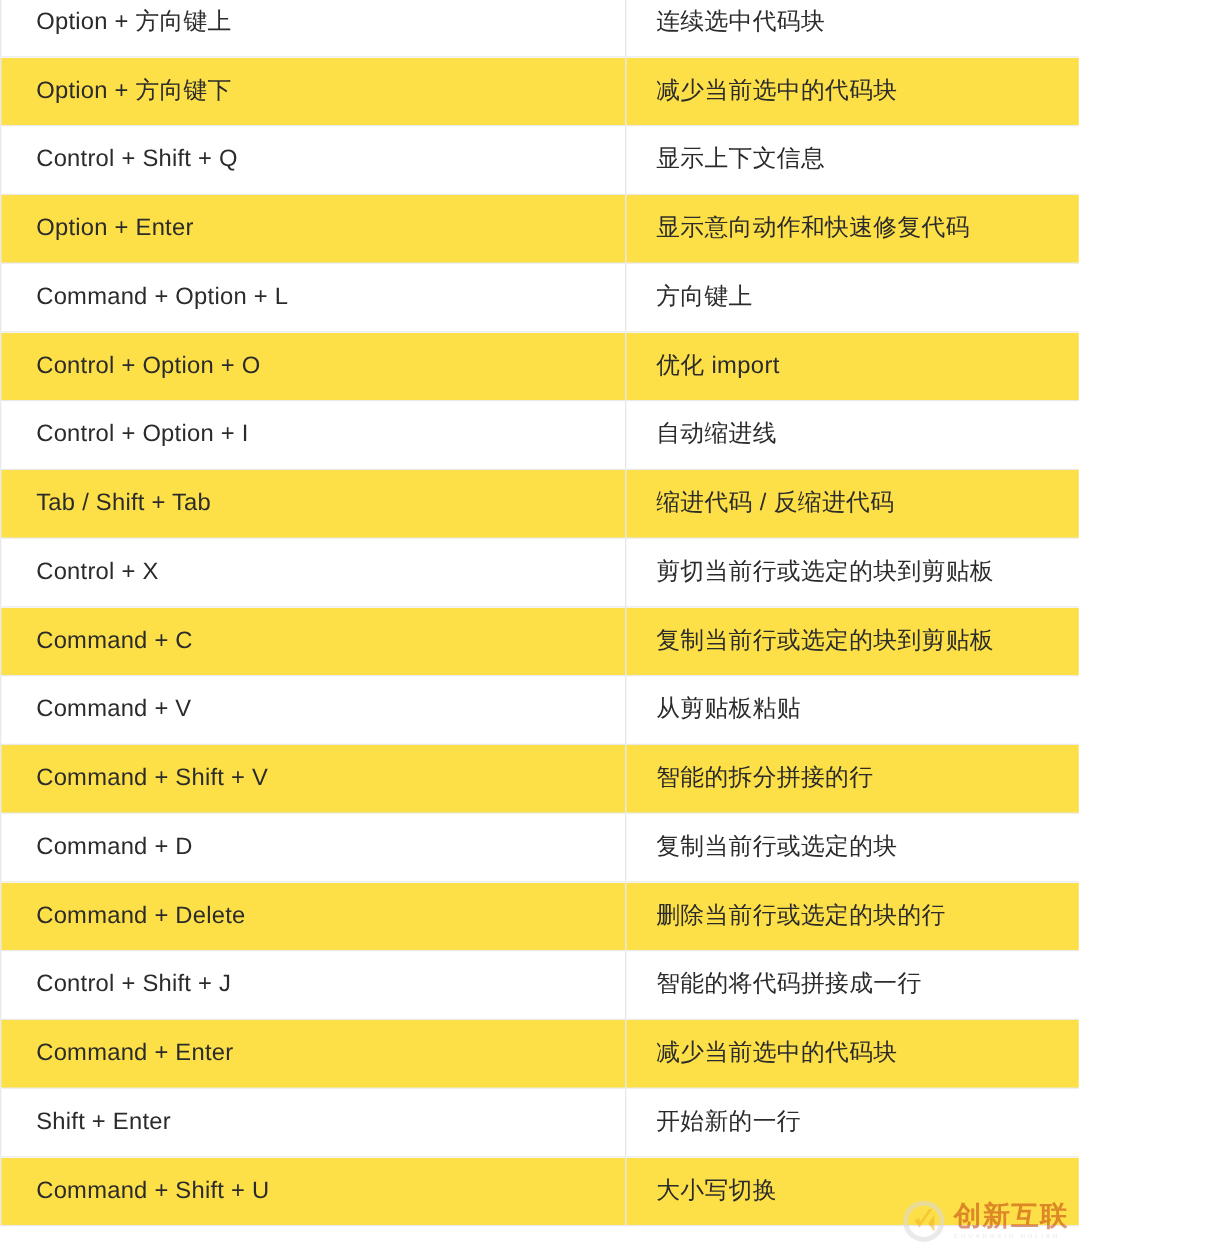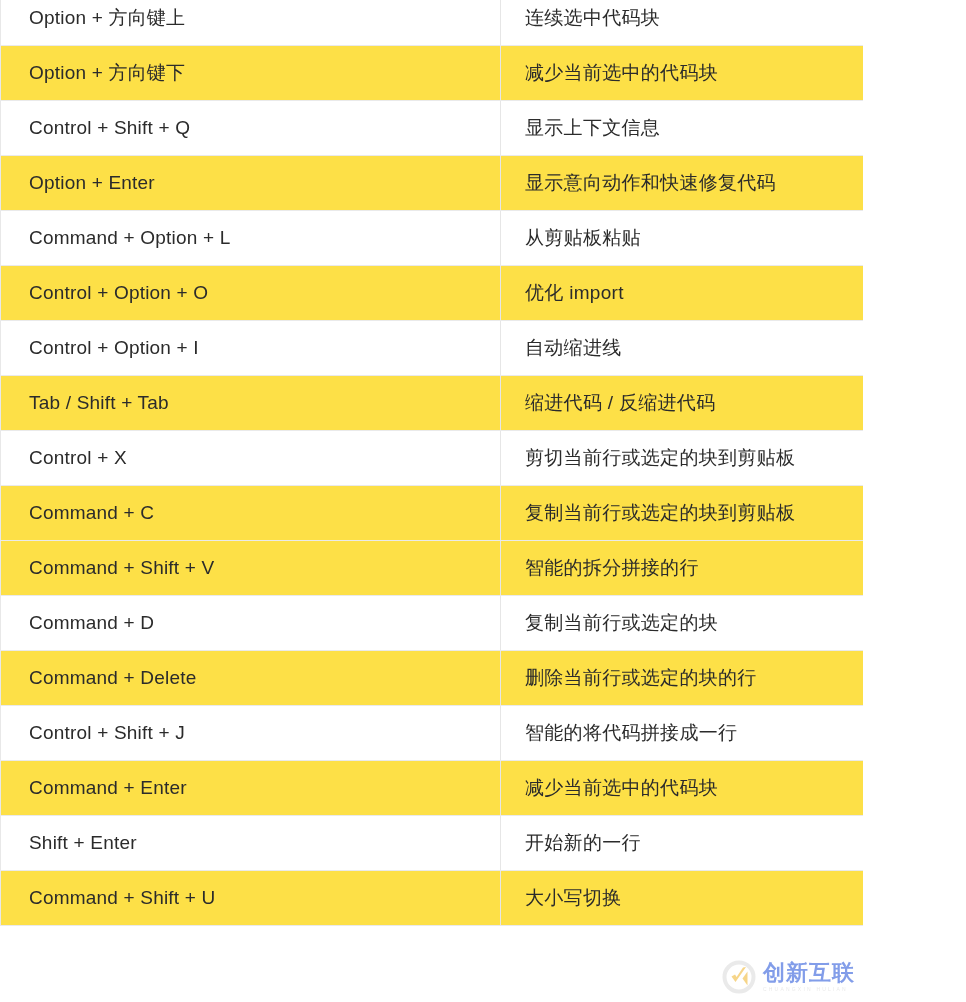--- a/index.html
+++ b/index.html
@@ -91,21 +91,21 @@
   }
   #watermark .wm-text-block {
     display: flex;
     flex-direction: column;
     justify-content: center;
     line-height: 1;
   }
   #watermark .wm-text {
     font-size: 22px;
     font-weight: 700;
-    color: #1d4ed8;
+    color: #c2410c;
     letter-spacing: 1px;
     white-space: nowrap;
   }
   #watermark .wm-sub {
     margin-top: 3px;
     font-size: 5px;
     color: #d6d6d6;
     letter-spacing: 2.2px;
     white-space: nowrap;
   }
@@ -132,41 +132,45 @@
         <tr>
           <td class="keys">Control + Shift + Q</td>
           <td class="desc">显示上下文信息</td>
         </tr>
         <tr class="alt">
           <td class="keys">Option + Enter</td>
           <td class="desc">显示意向动作和快速修复代码</td>
         </tr>
         <tr>
           <td class="keys">Command + Option + L</td>
-          <td class="desc">从剪贴板粘贴</td>
+          <td class="desc">方向键上</td>
         </tr>
         <tr class="alt">
           <td class="keys">Control + Option + O</td>
           <td class="desc">优化 import</td>
         </tr>
         <tr>
           <td class="keys">Control + Option + I</td>
           <td class="desc">自动缩进线</td>
         </tr>
         <tr class="alt">
           <td class="keys">Tab / Shift + Tab</td>
           <td class="desc">缩进代码 / 反缩进代码</td>
         </tr>
         <tr>
           <td class="keys">Control + X</td>
           <td class="desc">剪切当前行或选定的块到剪贴板</td>
         </tr>
         <tr class="alt">
           <td class="keys">Command + C</td>
           <td class="desc">复制当前行或选定的块到剪贴板</td>
+        </tr>
+        <tr>
+          <td class="keys">Command + V</td>
+          <td class="desc">从剪贴板粘贴</td>
         </tr>
         <tr class="alt">
           <td class="keys">Command + Shift + V</td>
           <td class="desc">智能的拆分拼接的行</td>
         </tr>
         <tr>
           <td class="keys">Command + D</td>
           <td class="desc">复制当前行或选定的块</td>
         </tr>
         <tr class="alt">

